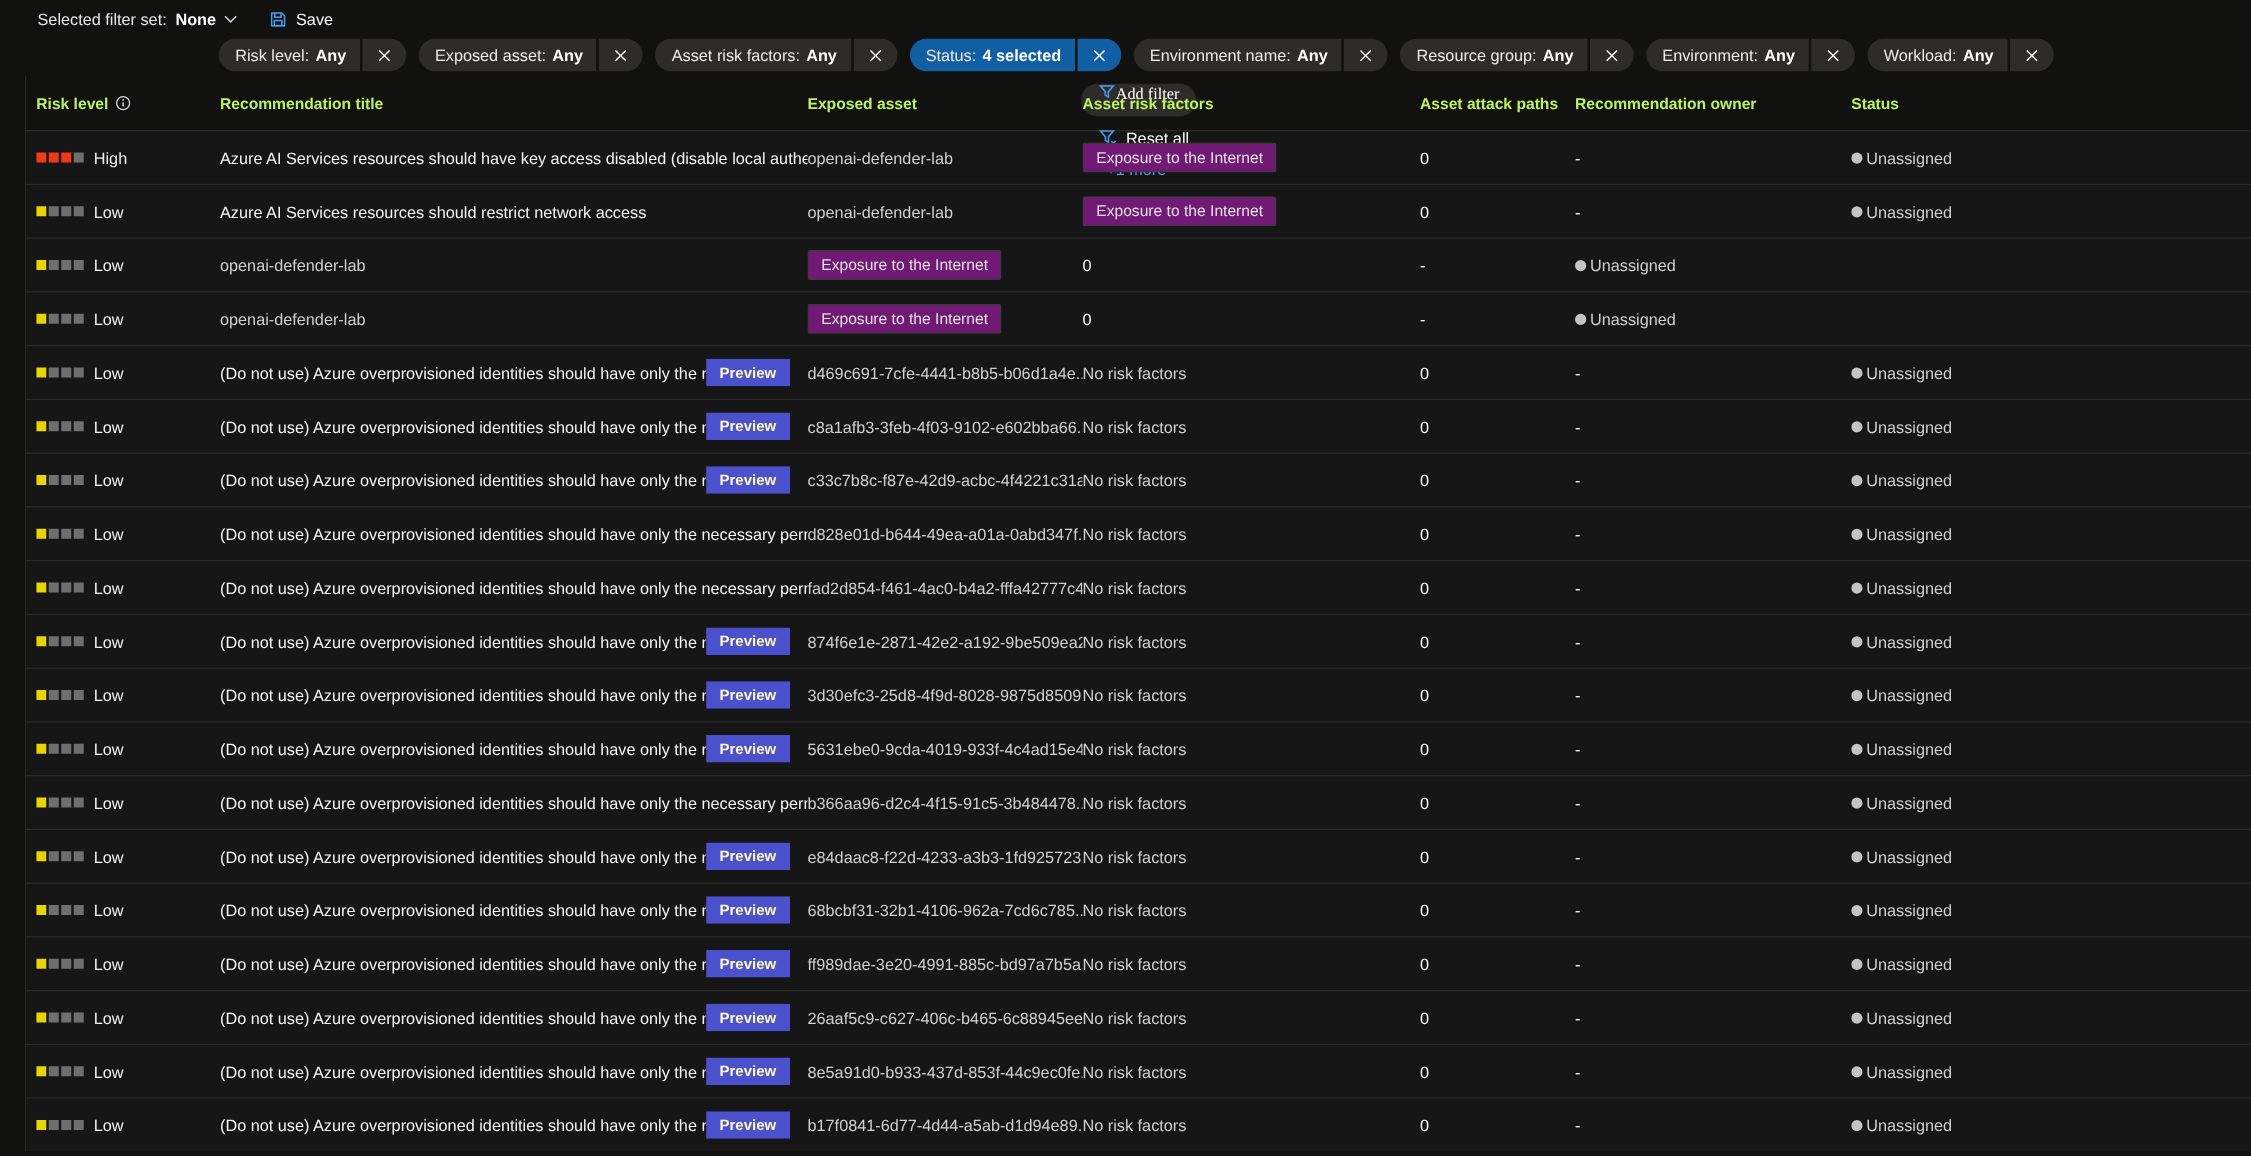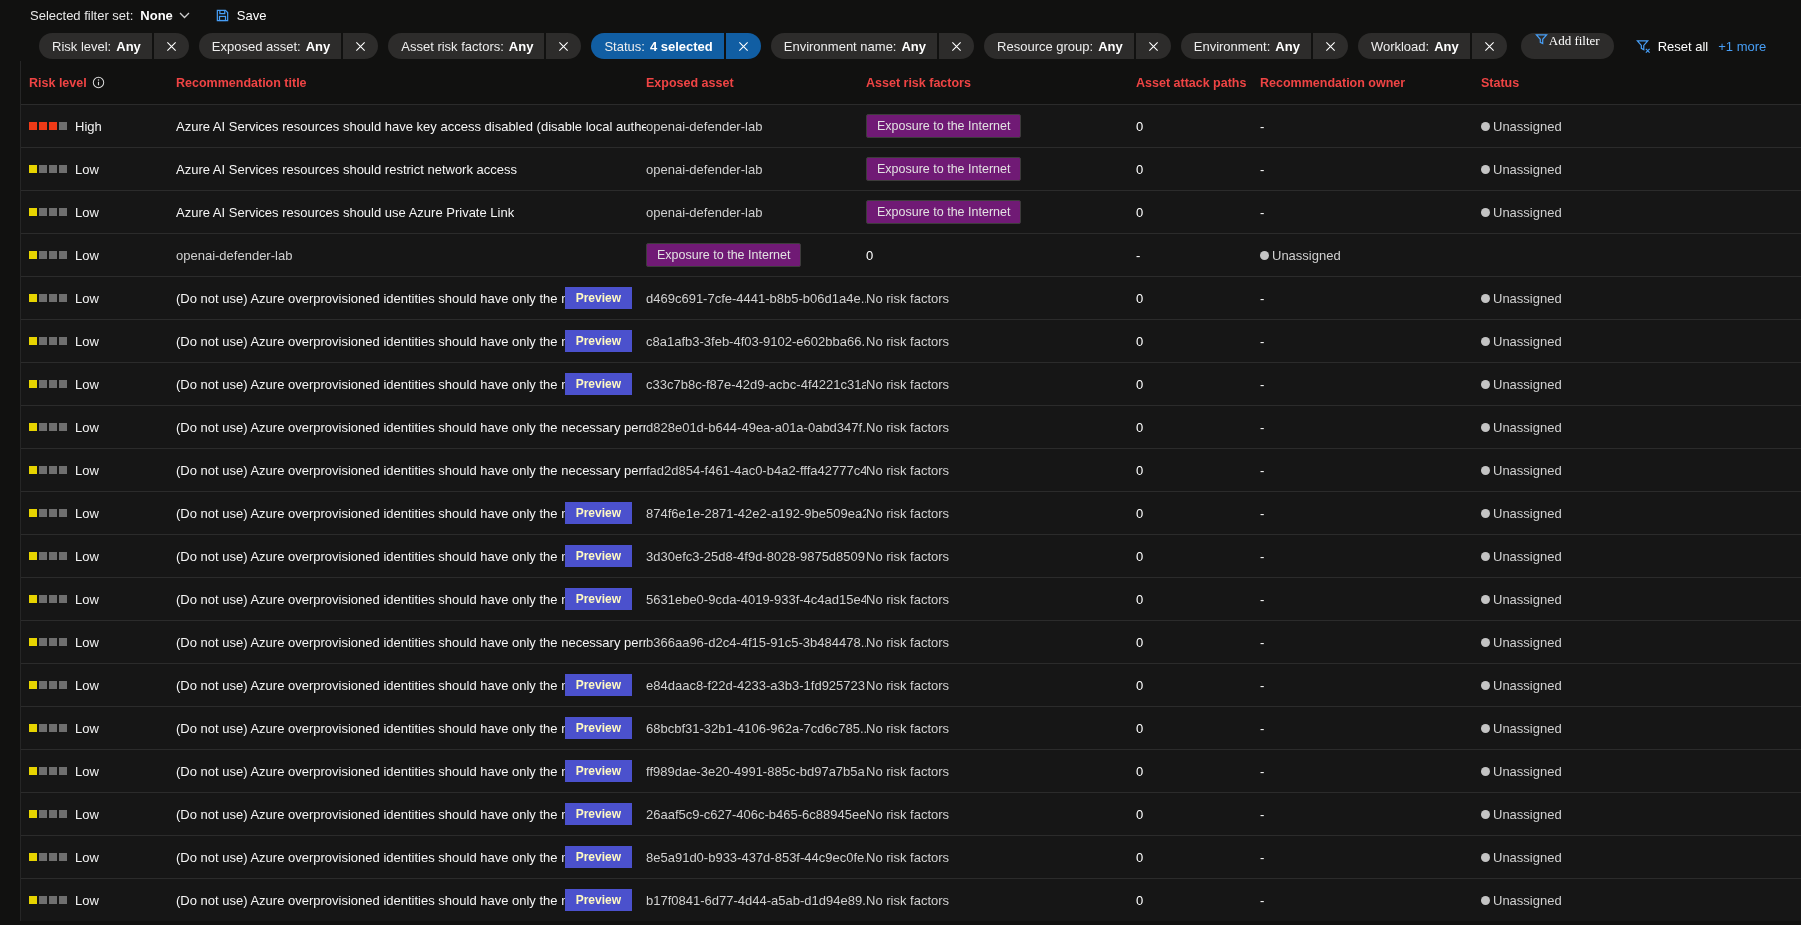--- a/index.html
+++ b/index.html
@@ -28,21 +28,21 @@
   
   .filterset-row{
     height:30px;display:flex;align-items:center;gap:7px;padding-left:30px;
   }
   .fs-label{color:#e8e8e8}
   .fs-value{font-weight:bold;color:#fff;display:flex;align-items:center;gap:6px;cursor:pointer}
   .chevron svg{display:block}
   .save-btn{display:flex;align-items:center;gap:7px;margin-left:18px;cursor:pointer;background:none;border:none;color:#fff;font-size:13px;font-family:inherit}
   
   .pills-row{
-    height:30px;display:flex;align-items:center;gap:10px;padding-left:39px;margin-top:1px;
+    height:30px;display:flex;align-items:center;gap:10px;padding-left:17px;margin-top:1px;flex-direction:column;
   }
   .pill{display:flex;gap:2px;height:26px;flex:0 0 auto}
   .pill-main{
     background:var(--pill-bg);border-radius:13px 0 0 13px;
     display:flex;align-items:center;gap:5px;padding:0 11px 0 13px;cursor:pointer;
   }
   .pill-label{color:#ededed}
   .pill-value{font-weight:bold;color:#fff}
   .pill-x{
     background:var(--pill-bg);border:none;border-radius:0 13px 13px 0;width:35px;
@@ -60,21 +60,21 @@
   }
   .more-link{color:var(--accent);cursor:pointer;flex:0 0 auto}
   
   .table{margin-left:20px;border-left:1px solid #262626}
   .grid-row{
     display:grid;
     grid-template-columns:147px 470px 220px 270px 124px 221px 1fr;
     align-items:center;
     padding-left:8px;
   }
-  .thead{height:43px;font-weight:bold;font-size:12.5px;color:#ef4444}
+  .thead{height:43px;font-weight:bold;font-size:12.5px;color:#bef264}
   .th{display:flex;align-items:center;gap:5px;cursor:pointer;overflow:hidden;white-space:nowrap}
   .trow{height:43px;background:var(--row-bg);border-top:1px solid var(--divider);cursor:pointer}
   .cell{overflow:hidden;white-space:nowrap}
   
   .risk-cell{display:flex;align-items:center;gap:8px}
   .squares{display:flex;gap:2px}
   .sq{width:8px;height:8px;background:var(--risk-empty)}
   .sq.f-high{background:var(--risk-high)}
   .sq.f-low{background:var(--risk-low)}
   
@@ -327,23 +327,20 @@
   <div class="grid-row trow">
     <div class="cell risk-cell">
       <span class="squares">
             <span class="sq f-low"></span>
             <span class="sq"></span>
             <span class="sq"></span>
             <span class="sq"></span>
           </span>
       <span class="risk-label">Low</span>
     </div>
-    <div class="cell title-cell">
-      <span class="title-text">Azure AI Services resources should use Azure Private Link</span>
-    </div>
     <div class="cell asset-cell">openai-defender-lab</div>
     <div class="cell factor-cell"><span class="factor-chip">Exposure to the Internet</span></div>
     <div class="cell num-cell">0</div>
     <div class="cell owner-cell">-</div>
     <div class="cell status-cell">
       <span class="status-dot"></span>
       <span>Unassigned</span>
     </div>
   </div>
 

